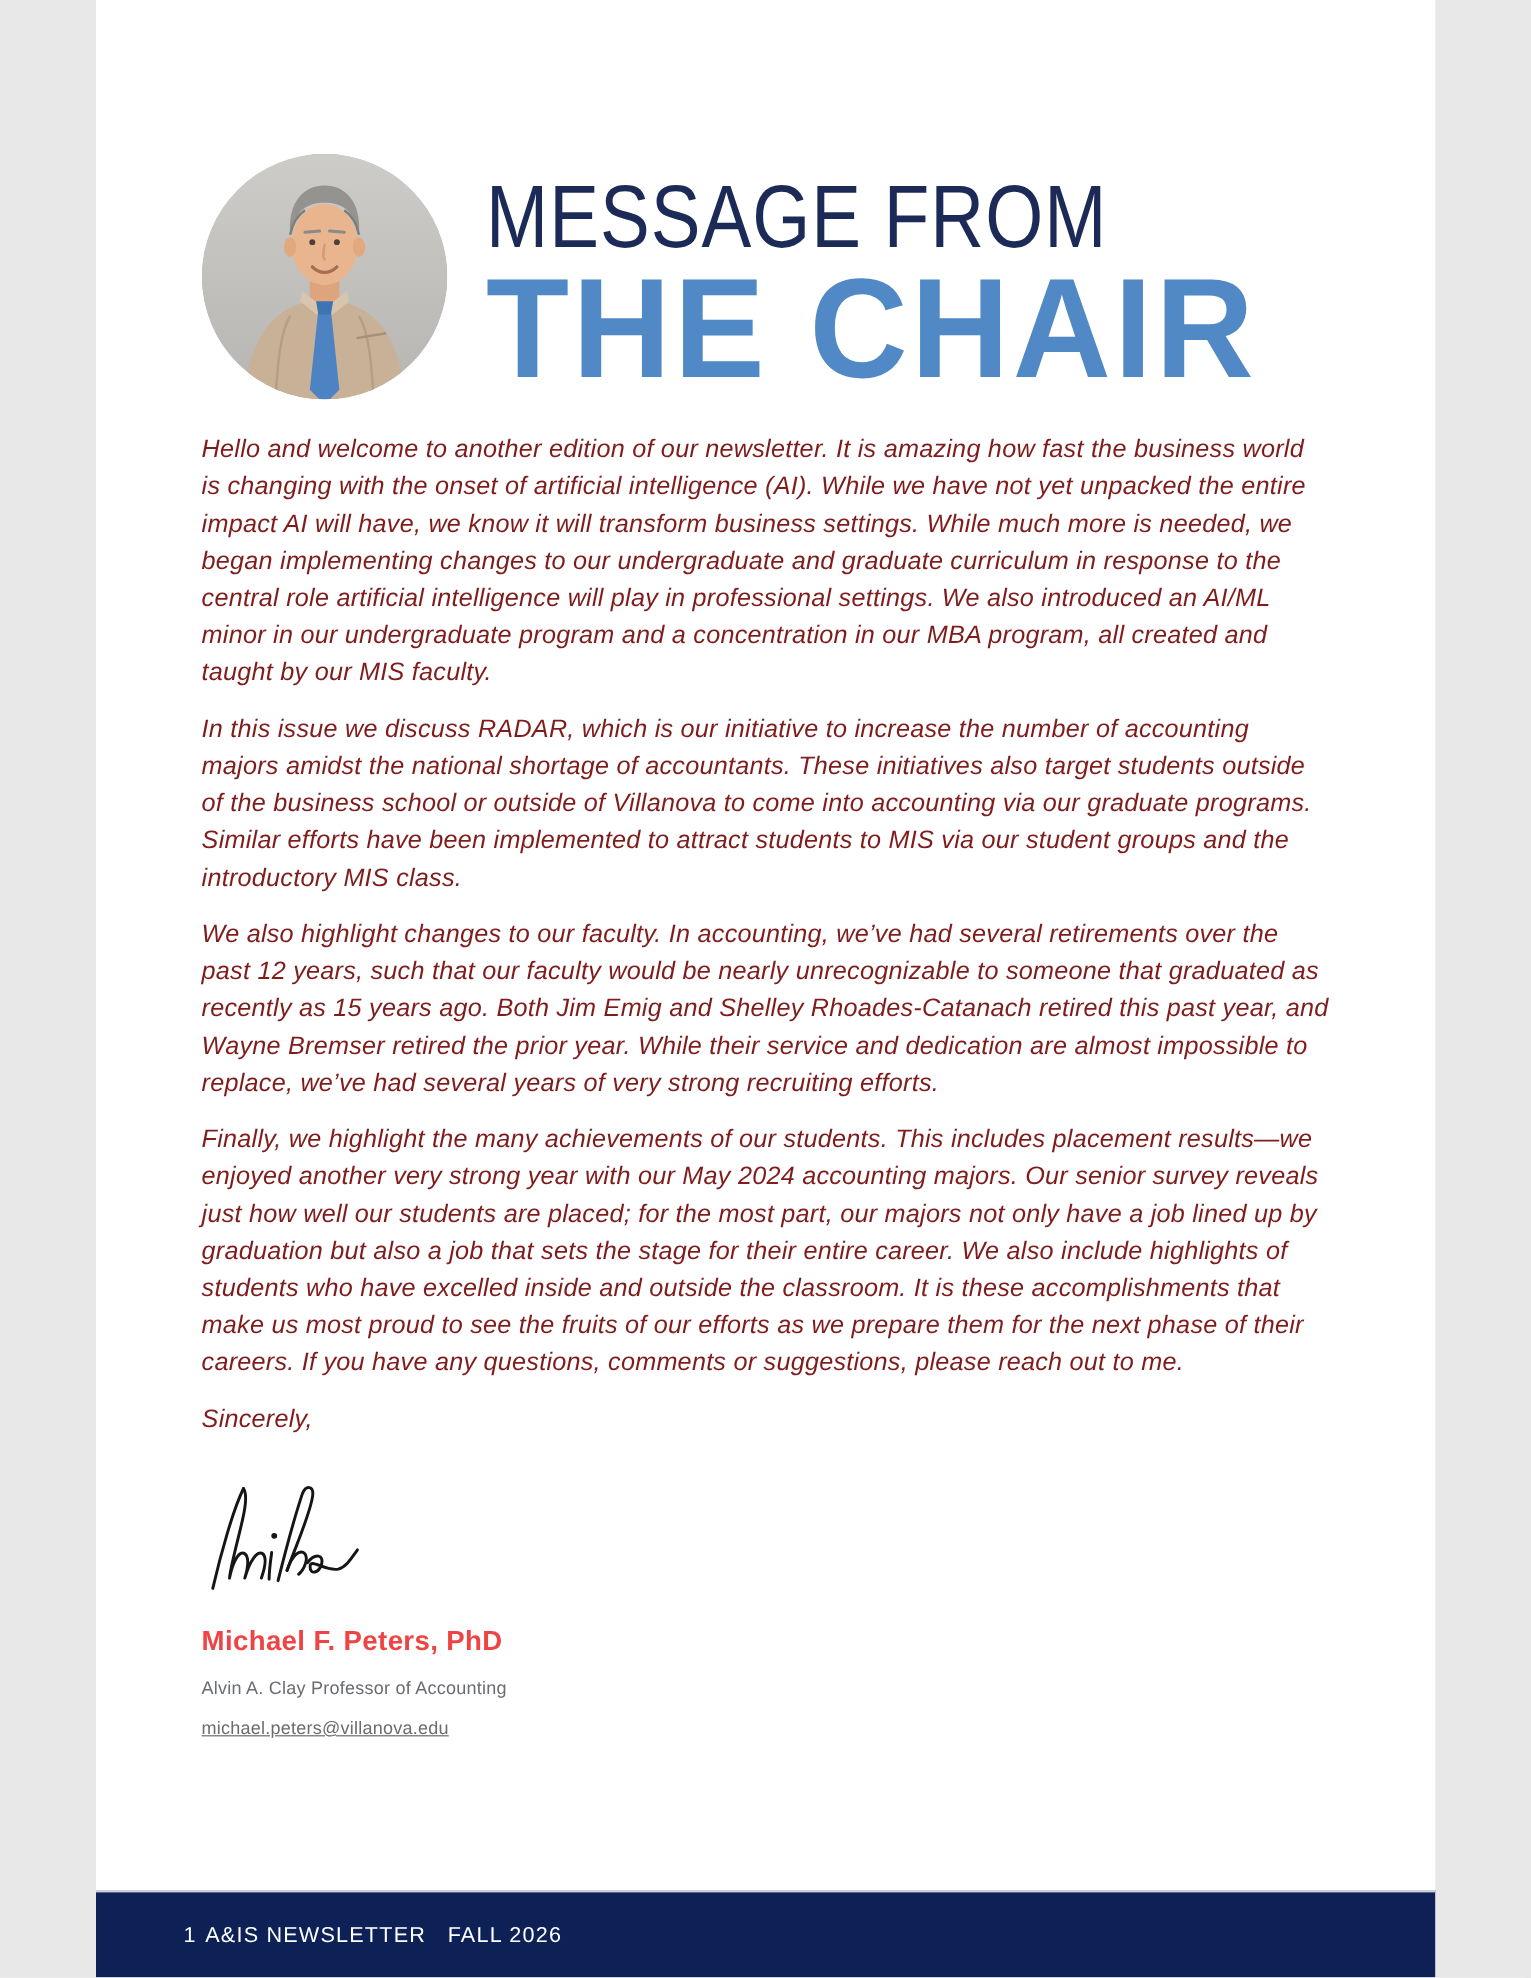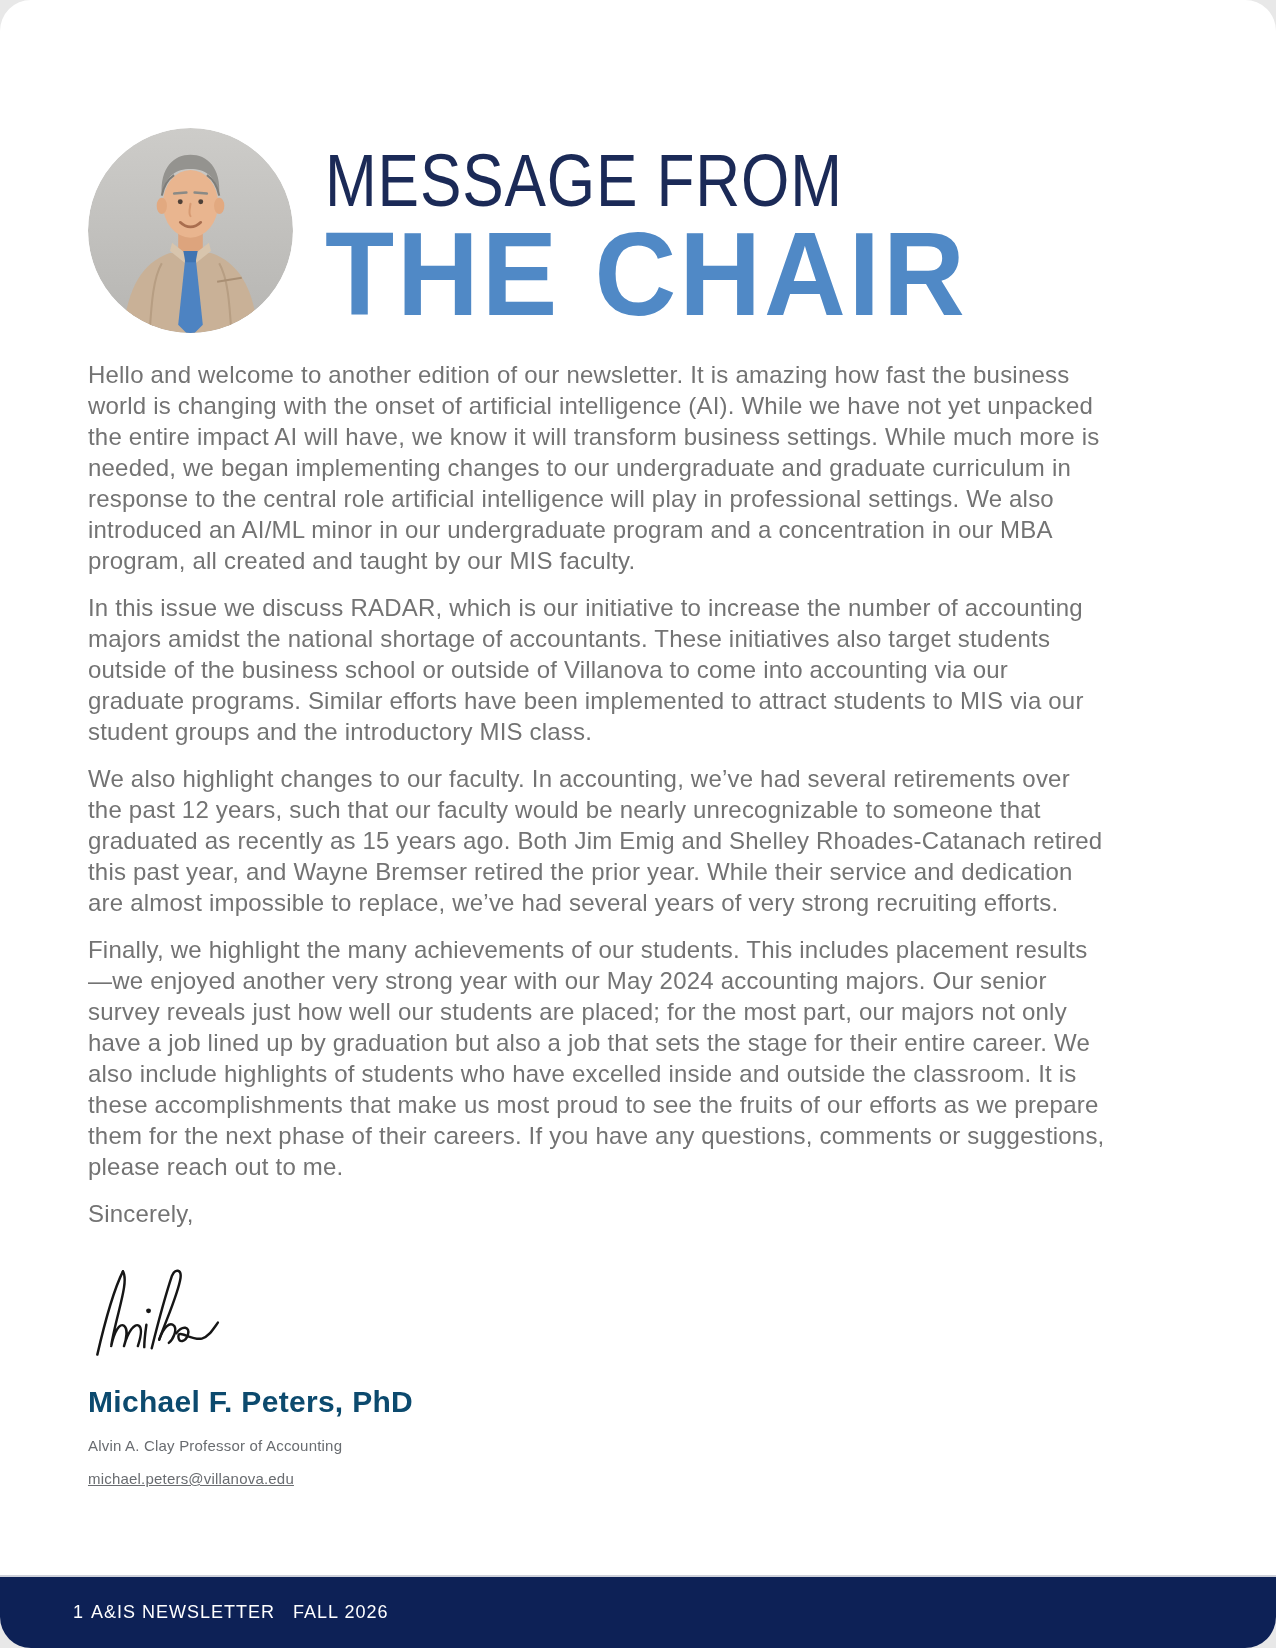--- a/index.html
+++ b/index.html
@@ -1,21 +1,20 @@
 <!DOCTYPE html>
 <html><head>
 <meta charset="utf-8">
 <style>
   * { margin:0; padding:0; box-sizing:border-box; }
   html,body { background:#e8e8e8; }
   .page{
-    width:1276px; height:1648px; position:relative; background:#ffffff;
+    width:1116px; height:1648px; position:relative; background:#ffffff;
     margin:0 auto; overflow:hidden;
     font-family:"Liberation Sans", sans-serif;
-    border-radius:31px;
   }
   .content{ padding:128px 88px 0 88px; }
 
   
   .header-row{ display:flex; align-items:flex-start; }
   .photo-wrap{ width:205px; height:205px; border-radius:50%; overflow:hidden; flex:0 0 auto; }
   .photo-wrap svg{ display:block; width:205px; height:205px; }
   .title-block{ margin-left:32px; padding-top:16px; }
   .title-top{
     font-size:74px; font-weight:200; color:#1b2a57; letter-spacing:1px;
@@ -24,29 +23,29 @@
   }
   .title-main{
     font-size:118px; font-weight:700; color:#5089c6; letter-spacing:3px;
     line-height:1; margin-top:-3px; white-space:nowrap;
     transform:scaleX(0.96); transform-origin:left top;
   }
 
   
   .letter{ margin-top:26px; }
   .letter p{
-    max-width:1020px; font-size:24px; line-height:31px; color:#737373;
-    letter-spacing:0.2px; margin-bottom:16px;
+    max-width:1020px; font-size:21px; line-height:31px; color:#7f1d1d;
+    letter-spacing:0.2px; margin-bottom:16px;font-style:italic;
   }
   .letter p.closing{ margin-bottom:0; }
 
   .signature{ margin-top:36px; margin-left:2px; }
   .signature svg{ display:block; }
 
-  .sig-name{ margin-top:24px; font-size:30px; font-weight:700; color:#0c4a6e; letter-spacing:0.3px; }
+  .sig-name{ margin-top:24px; font-size:23px; font-weight:700; color:#ef4444; letter-spacing:0.3px; }
   .sig-lines{ margin-top:10px; }
   .sig-line{ font-size:15px; line-height:33px; color:#696c70; letter-spacing:0.2px; }
   .sig-line.email{ cursor:pointer;text-decoration:underline; }
 
   
   .footer{
     position:absolute; left:0; bottom:0; width:1276px; height:73px;
     background:#0d2156; border-top:2px solid #ced1da;
     display:flex; align-items:center; padding-left:73px;
     color:#ffffff; font-size:18px; letter-spacing:1px;

